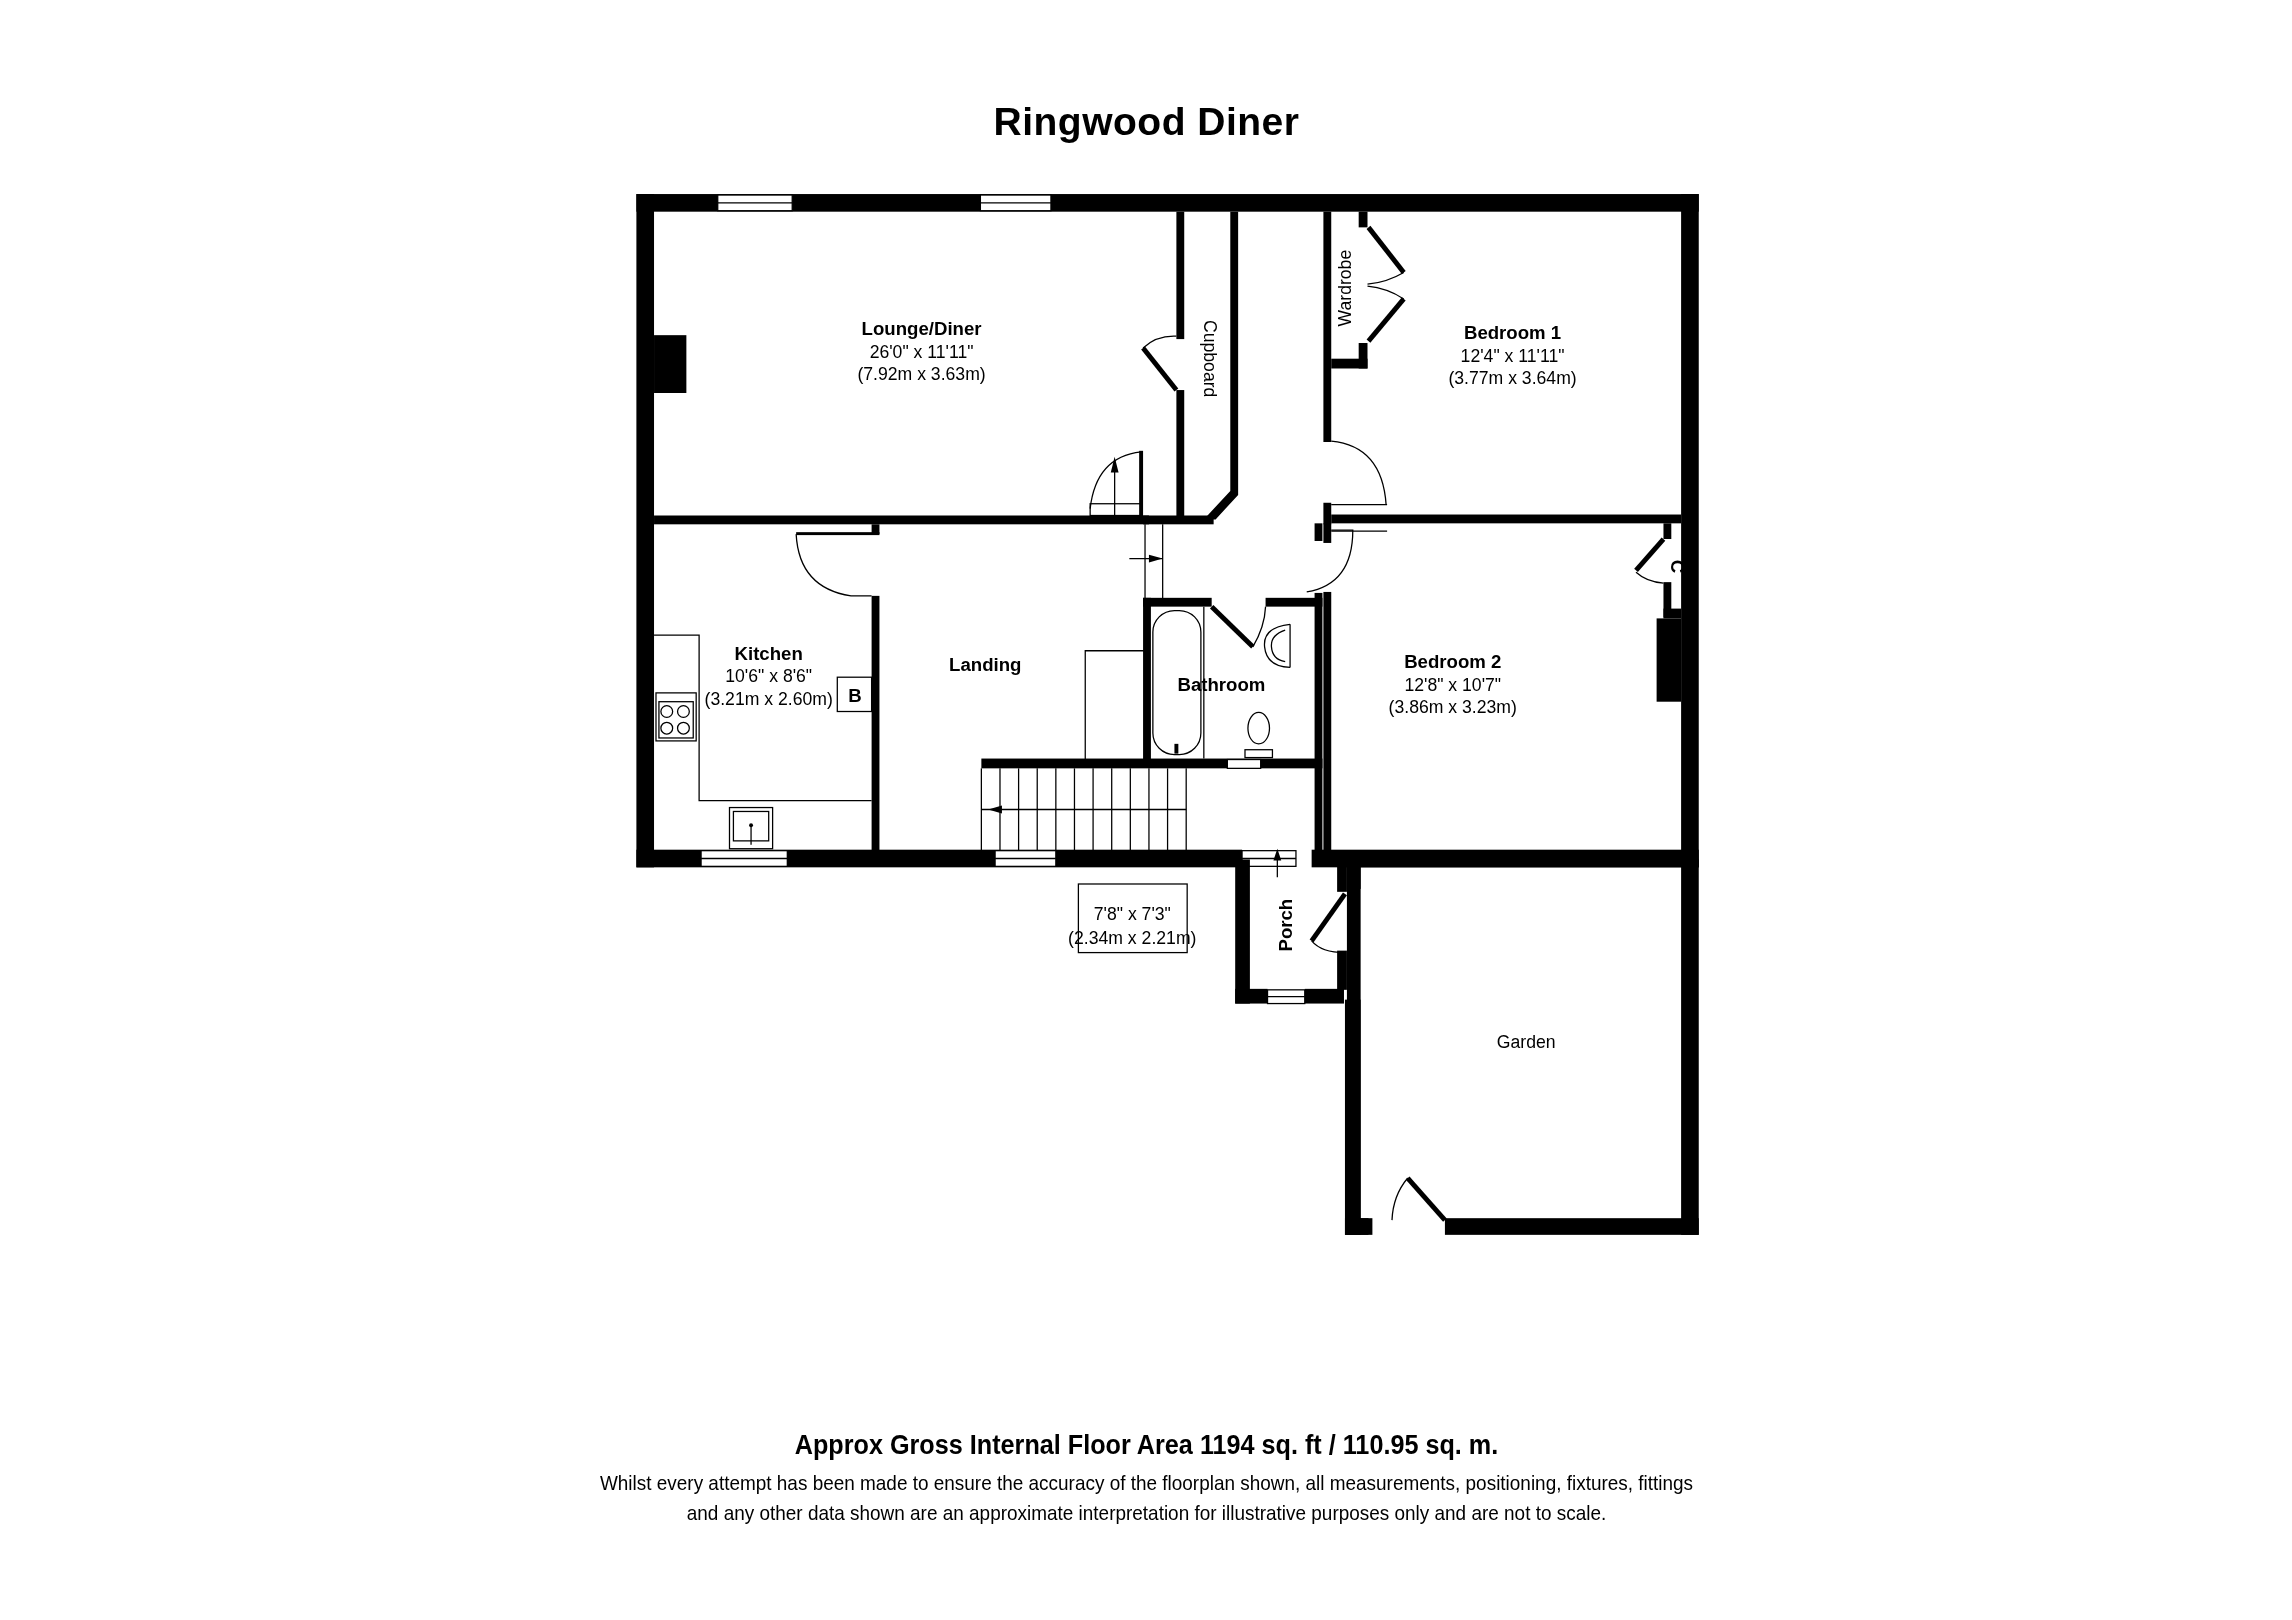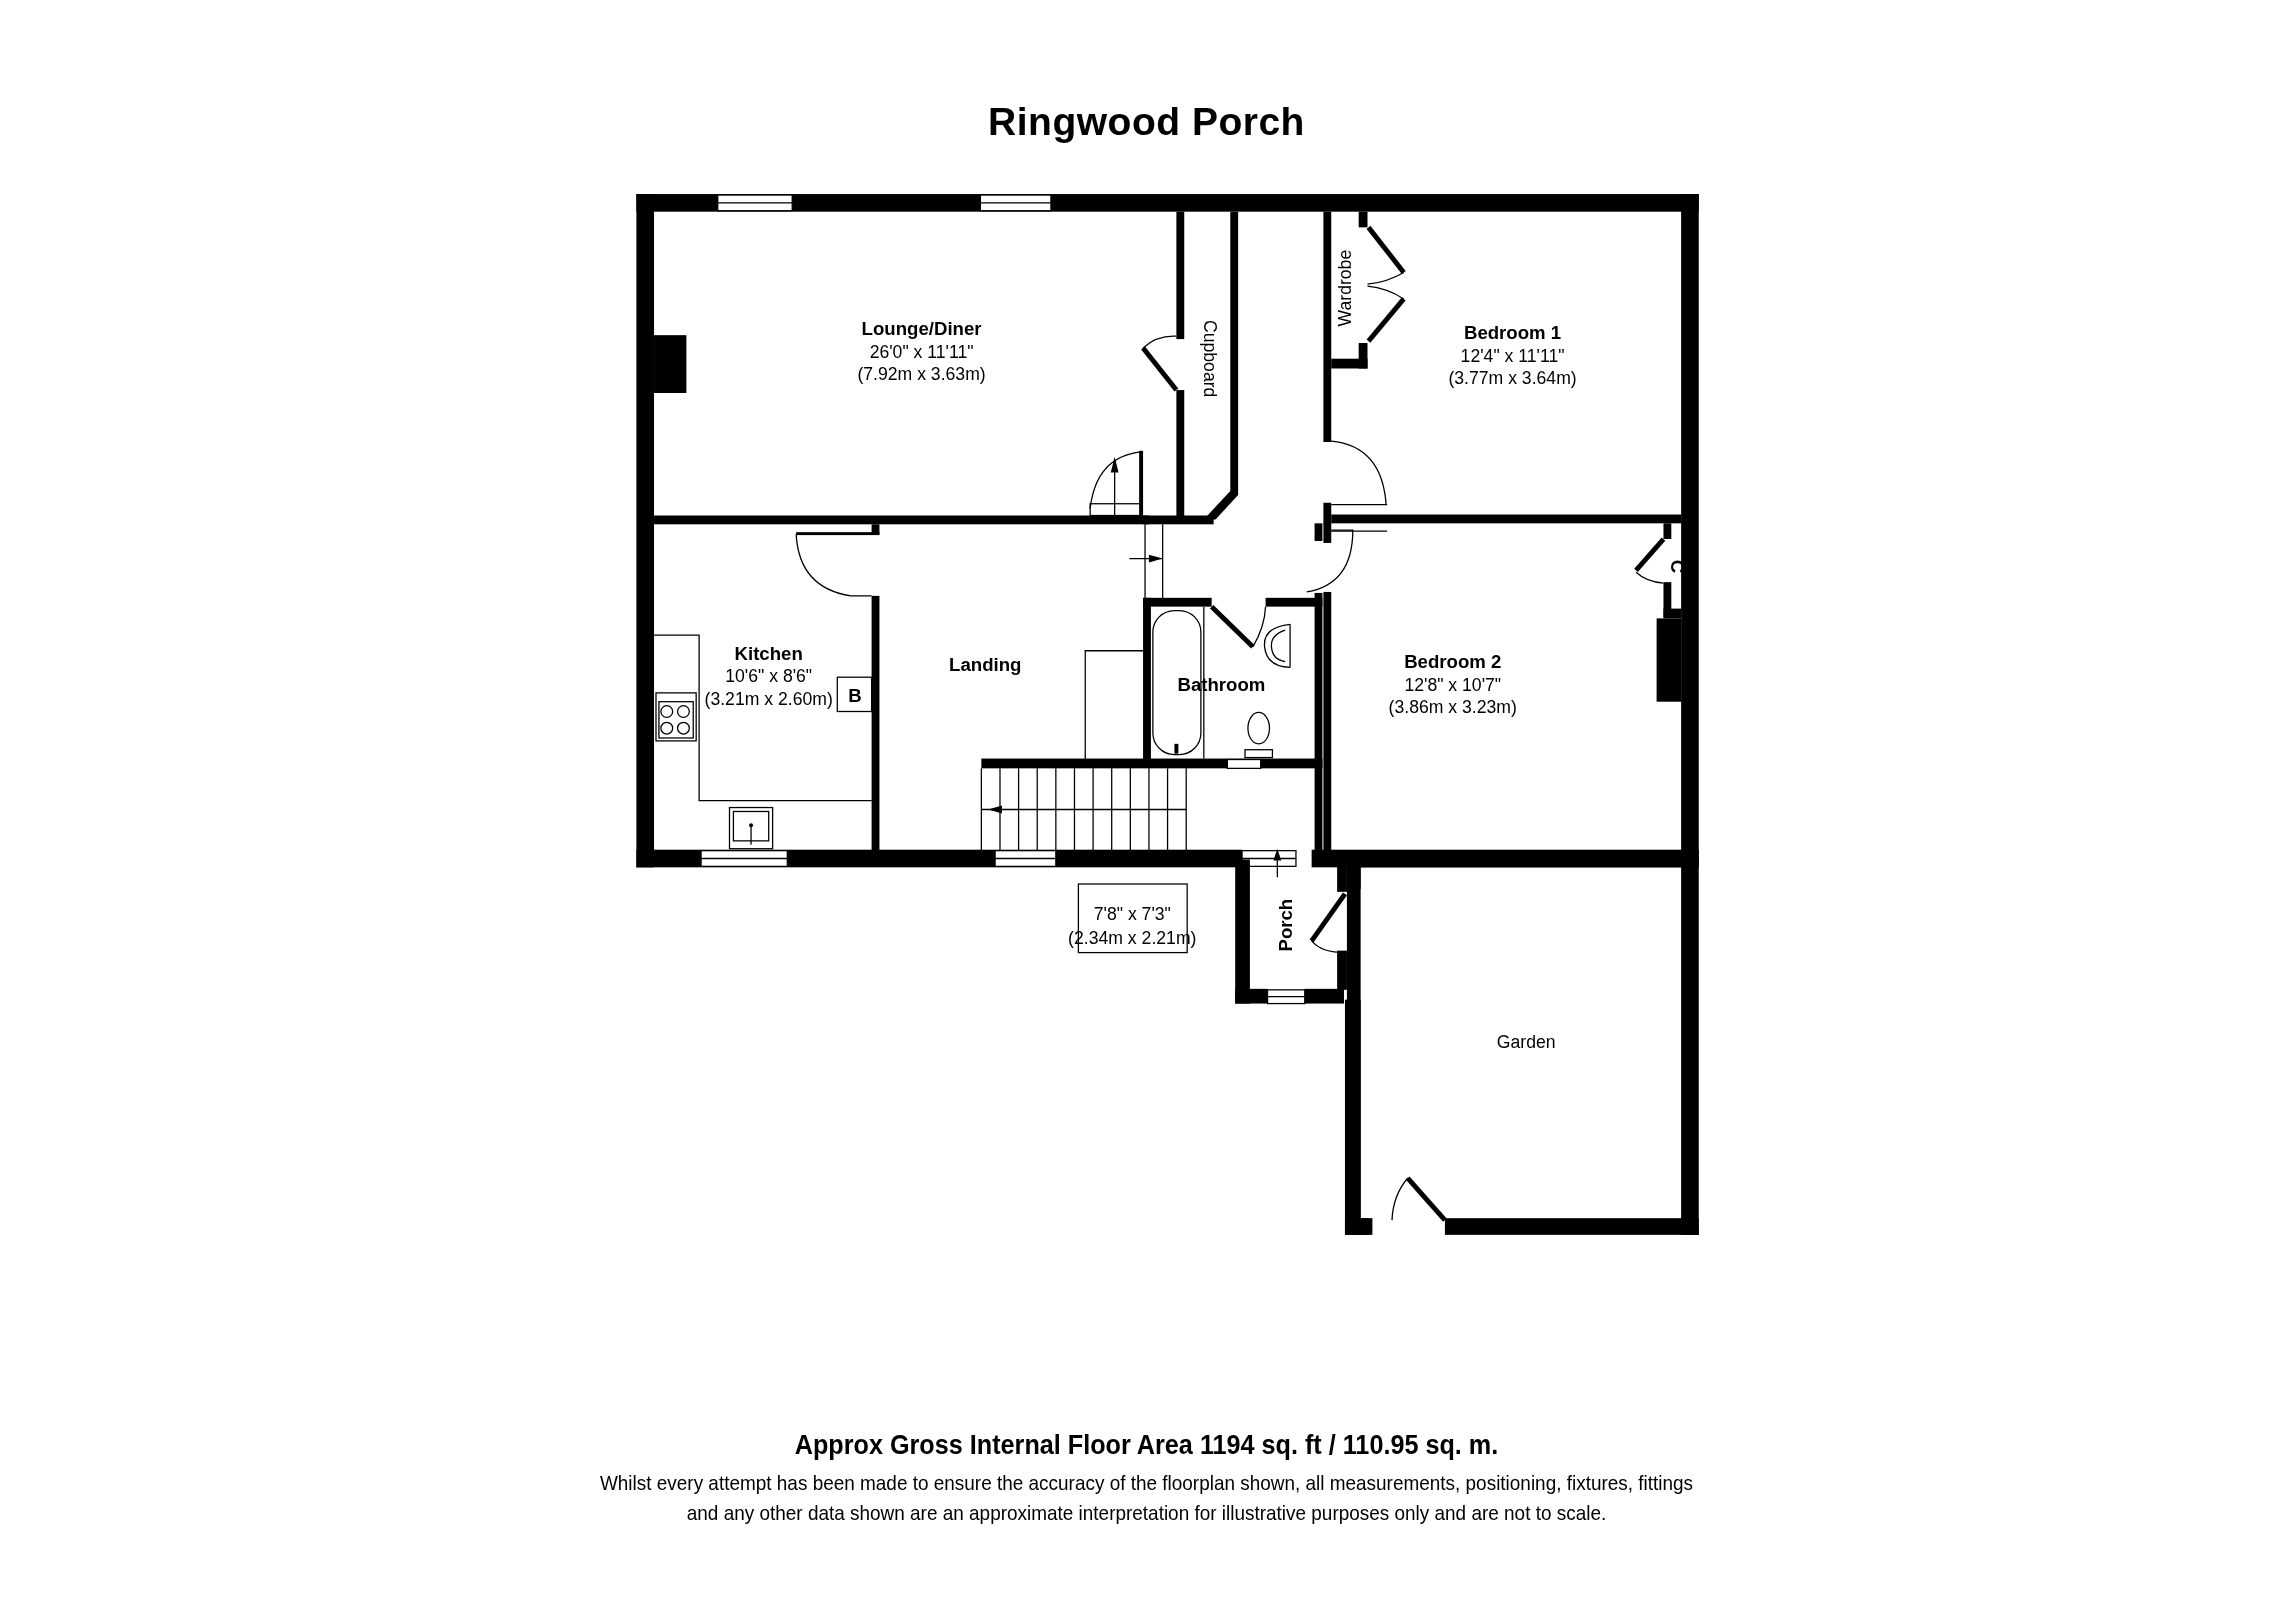--- a/index.html
+++ b/index.html
@@ -16,21 +16,21 @@
     .rname { font-weight: bold; font-size: 19px; }
     .rdim { font-size: 18px; }
     .wall { fill: #000; }
     .thin { stroke: #000; stroke-width: 1.3; fill: none; }
     .door { stroke: #000; stroke-width: 5; fill: none; }
     .win { fill: #fff; stroke: #000; stroke-width: 1.3; }
   </style>
 </head>
 <body>
 
-<div class="title">Ringwood Porch</div>
+<div class="title">Ringwood Diner</div>
 
 <svg id="plan" viewBox="0 0 2339 1653" xmlns="http://www.w3.org/2000/svg">
 
   <g>
 
     <rect class="wall" x="649" y="198" width="1084" height="18"></rect>
 
     <rect class="wall" x="649" y="198" width="18" height="687"></rect>
 
     <rect class="wall" x="1715" y="198" width="18" height="1062"></rect>

